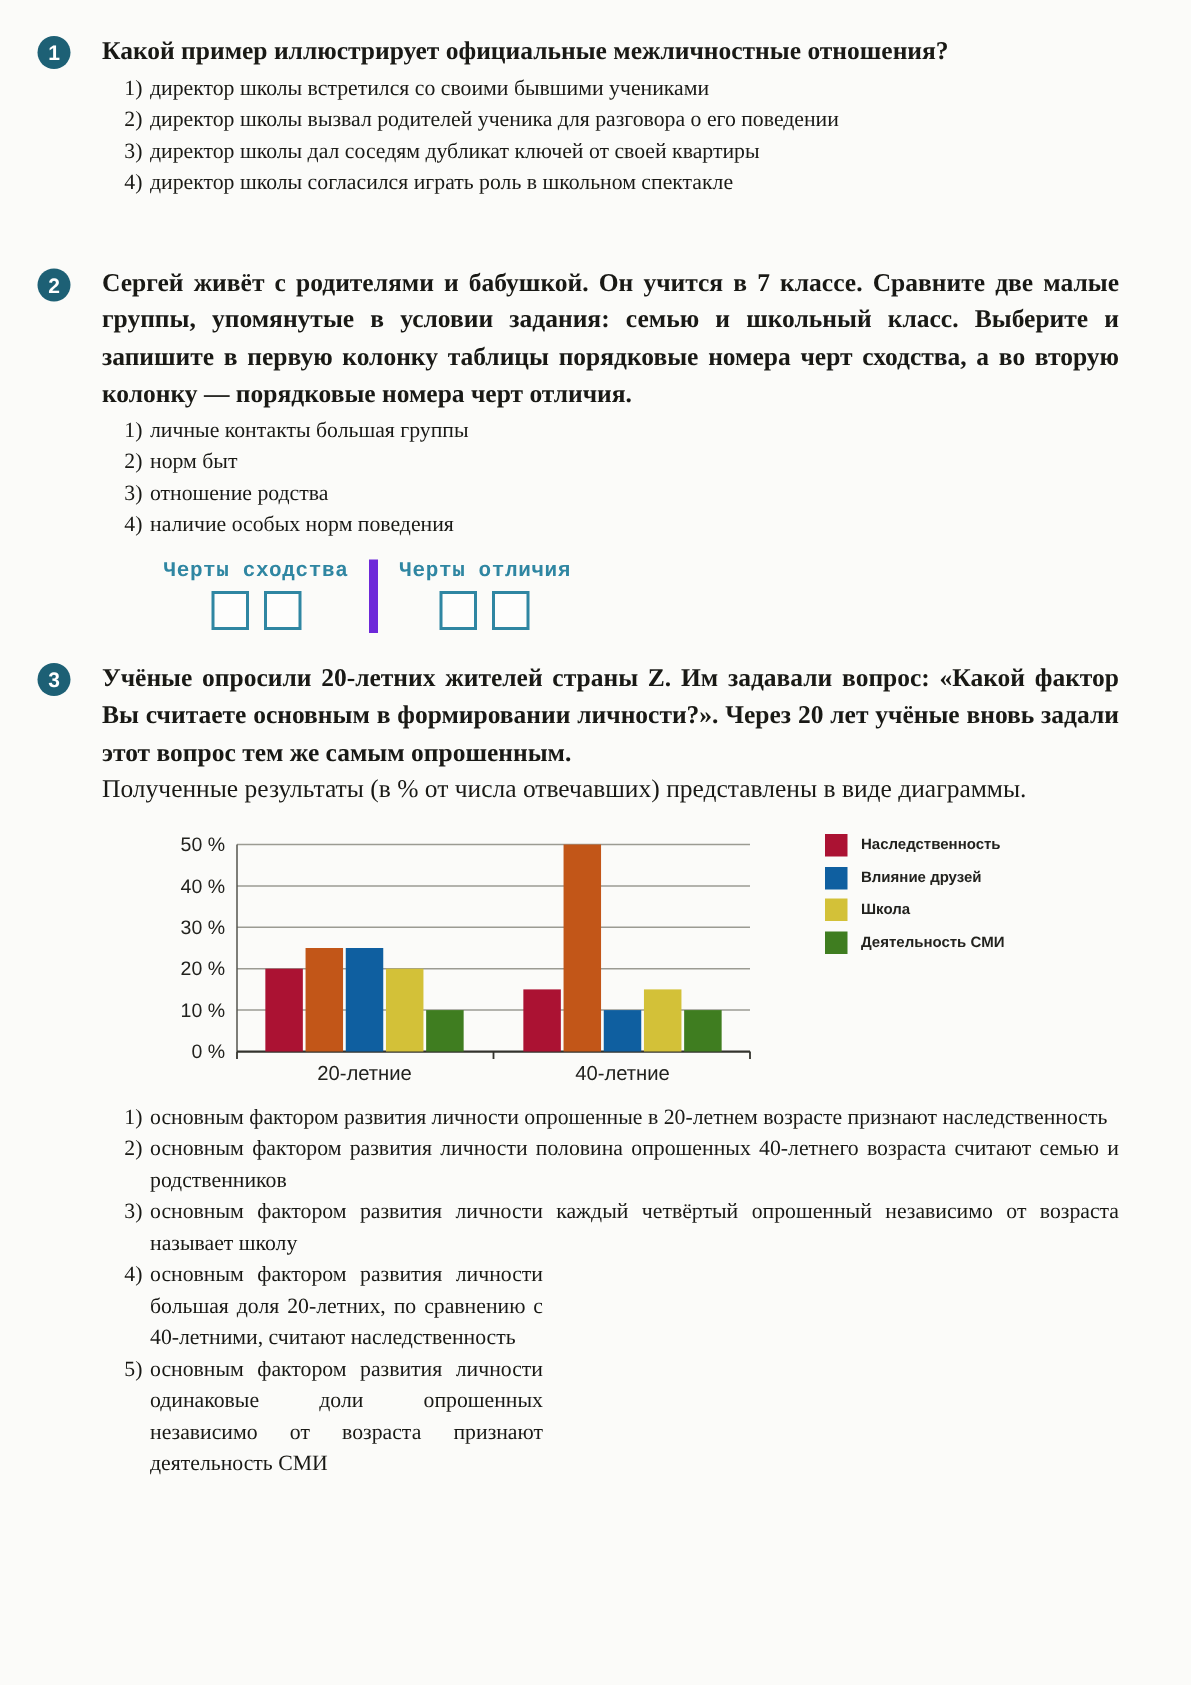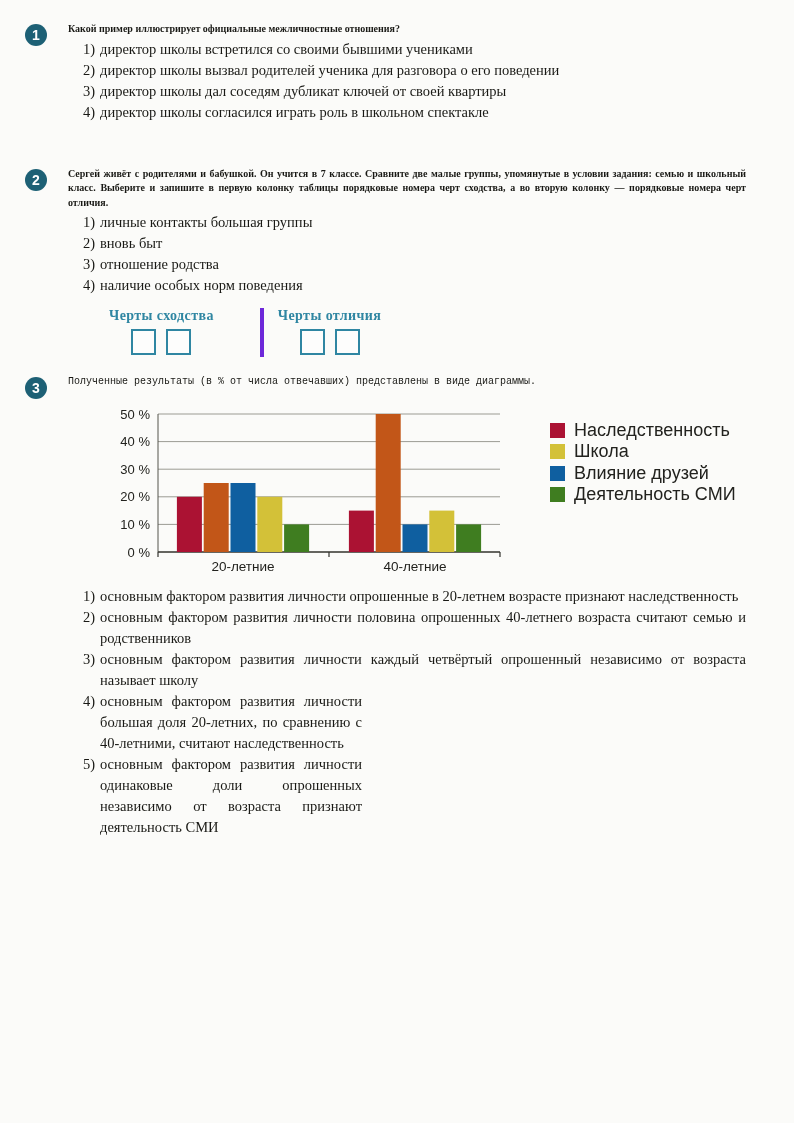--- a/index.html
+++ b/index.html
@@ -13,40 +13,40 @@
   .page{box-sizing:border-box;width:794px;height:1123px;padding:22px 48px 0 25px;overflow:hidden;}
   .question{display:flex;margin-bottom:0;}
   .badge{
     flex:0 0 22px;width:22px;height:22px;border-radius:50%;
     background:#1d6075;color:#ffffff;
     font-family:"Liberation Sans",sans-serif;font-weight:bold;font-size:14px;
     display:flex;align-items:center;justify-content:center;
     margin-top:2px;
   }
   .q-body{flex:1;margin-left:21px;}
-  .stem{font-weight:bold;font-size:10px;line-height:1.45;text-align:justify;margin:0;}
-  .stem-regular{font-weight:normal;font-size:10px;line-height:1.45;text-align:justify;margin:0;font-family:Liberation Mono, monospace;}
+  .stem{font-weight:bold;font-size:17px;line-height:1.45;text-align:justify;margin:0;}
+  .stem-regular{font-weight:normal;font-size:17px;line-height:1.45;text-align:justify;margin:0;}
   .options{margin:2px 0 0 0;}
   .opt{display:flex;font-size:14.5px;line-height:1.45;margin:0;}
   .opt .num{flex:0 0 22px;text-align:right;margin-right:5px;margin-left:5px;}
   .opt .txt{flex:1;text-align:justify;}
   .opt.narrow .txt{max-width:262px;font-family:Liberation Serif, serif;}
   .gap-q1-q2{height:44px;}
   .gap-q2-table{height:12px;}
   .gap-table-q3{height:18px;}
   
-  .answer-table{display:flex;margin-left:27px;font-family:Liberation Serif, serif;gap:32px;}
+  .answer-table{display:flex;margin-left:27px;font-family:Liberation Mono, monospace;}
   .at-col{padding:0 14px;text-align:center;}
-  .at-col.right{border-left:4px solid #6d28d9;}
+  .at-col.right{border-left:6px solid #6d28d9;}
   .at-header{color:#2f86a2;font-weight:bold;font-size:14px;letter-spacing:.4px;}
   .at-boxes{display:flex;justify-content:center;gap:10px;margin-top:5px;padding-bottom:2px;}
   .at-box{width:21px;height:22px;border:2.5px solid #2f86a2;background:#fdfdfc;}
   
   .chart-row{display:flex;margin:10px 0 6px 40px;}
-  .legend{margin-top:20px;margin-left:12px;font-family:"Liberation Sans",sans-serif;font-size:18px;color:#22221e;}
+  .legend{margin-top:4px;margin-left:12px;font-family:"Liberation Sans",sans-serif;font-size:10px;color:#22221e;font-weight:bold;}
   .legend-item{display:flex;align-items:center;height:21.5px;}
   .legend-swatch{width:15px;height:15px;margin-right:9px;flex:0 0 15px;}
   svg .tick{font:13px "Liberation Sans",sans-serif;fill:#22221e;}
   svg .cat{font:13.5px "Liberation Sans",sans-serif;fill:#22221e;}
 </style>
 </head>
 <body>
 
 <div class="page">
 
@@ -81,21 +81,21 @@
     <div class="badge">2</div>
     <div class="q-body">
       <p class="stem">Сергей живёт с родителями и бабушкой. Он учится в 7 классе. Сравните две малые группы, упомянутые в условии задания: семью и школьный класс. Выберите и запишите в первую колонку таблицы порядковые номера черт сходства, а во вторую колонку — порядковые номера черт отличия.</p>
       <div class="options">
         <div class="opt">
             <span class="num">1)</span>
             <span class="txt">личные контакты большая группы</span>
           </div>
         <div class="opt">
             <span class="num">2)</span>
-            <span class="txt">вновь быт</span>
+            <span class="txt">норм быт</span>
           </div>
         <div class="opt">
             <span class="num">3)</span>
             <span class="txt">отношение родства</span>
           </div>
         <div class="opt">
             <span class="num">4)</span>
             <span class="txt">наличие особых норм поведения</span>
           </div>
       </div>
@@ -119,20 +119,21 @@
         </div>
       </div>
     </div>
   </div>
 
   <div class="gap-table-q3"></div>
 
   <div class="question">
     <div class="badge">3</div>
     <div class="q-body">
+      <p class="stem">Учёные опросили 20-летних жителей страны Z. Им задавали вопрос: «Какой фактор Вы считаете основным в формировании личности?». Через 20 лет учёные вновь задали этот вопрос тем же самым опрошенным.</p>
       <p class="stem-regular">Полученные результаты (в % от числа отвечавших) представлены в виде диаграммы.</p>
 
       <div class="chart-row">
         <svg id="bar-chart" width="430" height="180">
             <text x="42" y="156.5" text-anchor="end" class="tick">0 %</text>
             <line x1="50" y1="124.4" x2="392" y2="124.4" stroke="#9b9b93" stroke-width="1"></line>
             <text x="42" y="128.9" text-anchor="end" class="tick">10 %</text>
             <line x1="50" y1="96.80000000000001" x2="392" y2="96.80000000000001" stroke="#9b9b93" stroke-width="1"></line>
             <text x="42" y="101.30000000000001" text-anchor="end" class="tick">20 %</text>
             <line x1="50" y1="69.2" x2="392" y2="69.2" stroke="#9b9b93" stroke-width="1"></line>
@@ -158,26 +159,26 @@
             <rect x="321.3" y="110.6" width="25" height="41.4" fill="#d3c138"></rect>
             <rect x="348.1" y="124.4" width="25" height="27.599999999999998" fill="#3f7d20"></rect>
             <text x="307" y="171" text-anchor="middle" class="cat">40-летние</text>
           </svg>
         <div class="legend">
           <div class="legend-item">
               <span class="legend-swatch" style="background: rgb(171, 18, 51);"></span>
               <span>Наследственность</span>
             </div>
           <div class="legend-item">
+              <span class="legend-swatch" style="background: rgb(15, 95, 160);"></span>
+              <span>Влияние друзей</span>
+            </div>
+          <div class="legend-item">
               <span class="legend-swatch" style="background: rgb(211, 193, 56);"></span>
               <span>Школа</span>
-            </div>
-          <div class="legend-item">
-              <span class="legend-swatch" style="background: rgb(15, 95, 160);"></span>
-              <span>Влияние друзей</span>
             </div>
           <div class="legend-item">
               <span class="legend-swatch" style="background: rgb(63, 125, 32);"></span>
               <span>Деятельность СМИ</span>
             </div>
         </div>
       </div>
 
       <div class="options">
         <div class="opt">

